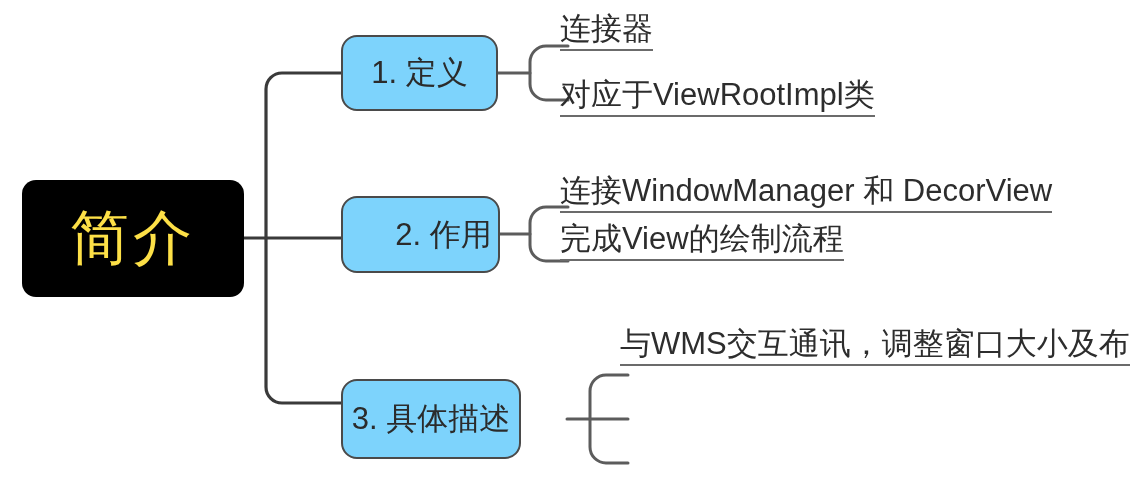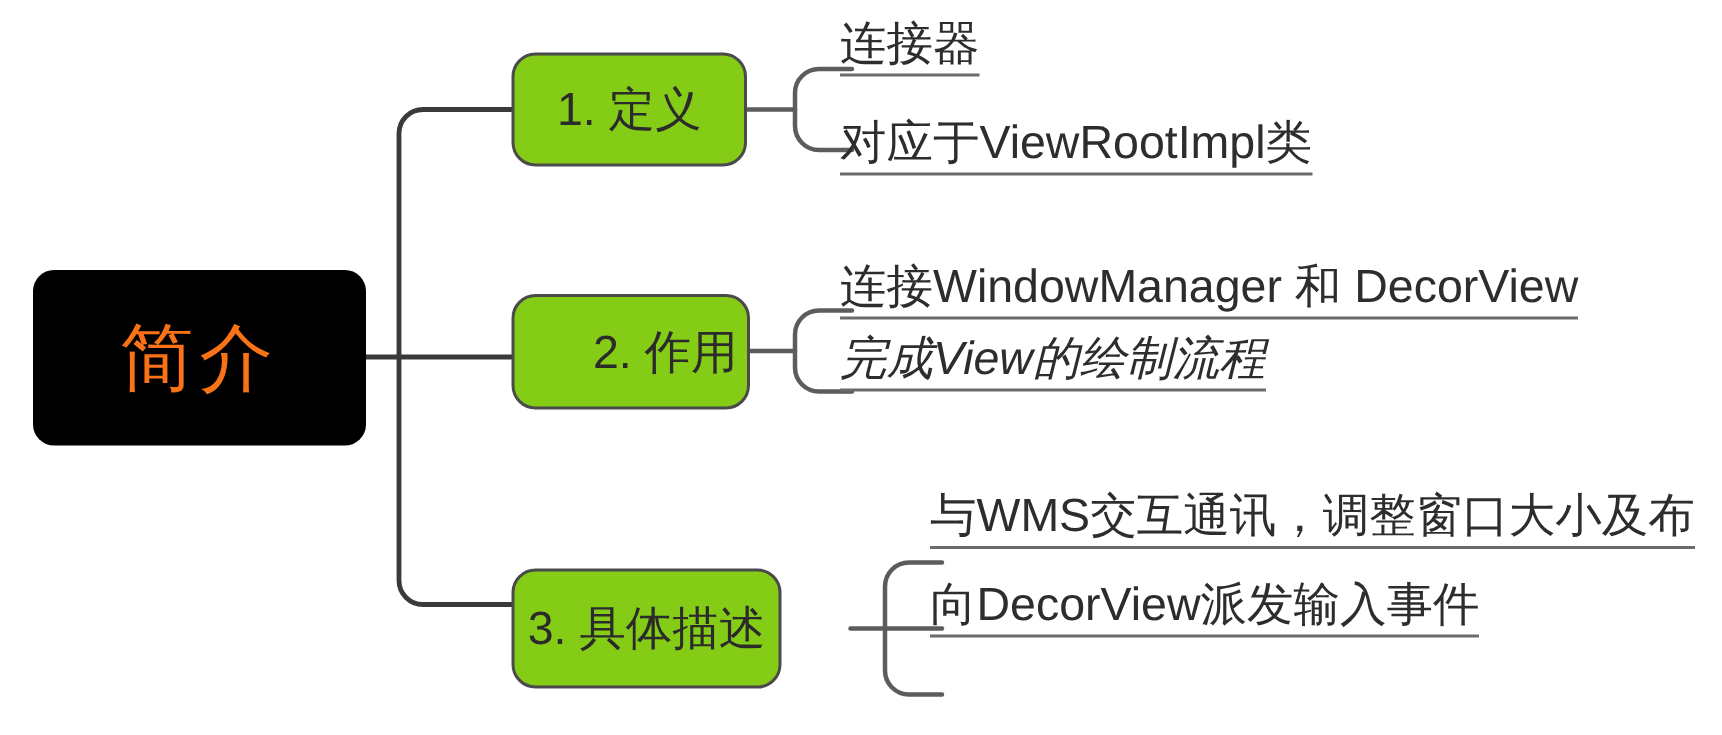--- a/index.html
+++ b/index.html
@@ -27,28 +27,28 @@
     position: absolute;
     left: 22px;
     top: 180px;
     width: 222px;
     height: 117px;
     background: #000000;
     border-radius: 14px;
     display: flex;
     align-items: center;
     justify-content: center;
-    color: #f97316;
-    font-size: 49px;
+    color: #fde047;
+    font-size: 59px;
     letter-spacing: 4px;
     box-sizing: border-box;
   }
   .node-branch {
     position: absolute;
-    background: #84cc16;
+    background: #7dd3fc;
     border: 2.5px solid #4a4a4a;
     border-radius: 16px;
     display: flex;
     align-items: center;
     justify-content: center;
     color: #2b2b2b;
     font-size: 31px;
     box-sizing: border-box;
     white-space: nowrap;
   }
@@ -96,19 +96,18 @@
   </svg>
 
   <div class="node-root">简介</div>
 
   <div class="node-branch node-b1">1. 定义</div>
   <div class="leaf" style="left:560px; top:14px;">连接器</div>
   <div class="leaf" style="left:560px; top:80px;">对应于ViewRootImpl类</div>
 
   <div class="node-branch node-b2">2. 作用</div>
   <div class="leaf" style="left:560px; top:176px;">连接WindowManager 和 DecorView</div>
-  <div class="leaf" style="left:560px; top:224px;font-style:italic;">完成View的绘制流程</div>
+  <div class="leaf" style="left:560px; top:224px;">完成View的绘制流程</div>
 
   <div class="node-branch node-b3">3. 具体描述</div>
   <div class="leaf" style="left:620px; top:329px;">与WMS交互通讯，调整窗口大小及布</div>
-  <div class="leaf" style="left:620px; top:388px;">向DecorView派发输入事件</div>
 
 </div>
 
 </body></html>

